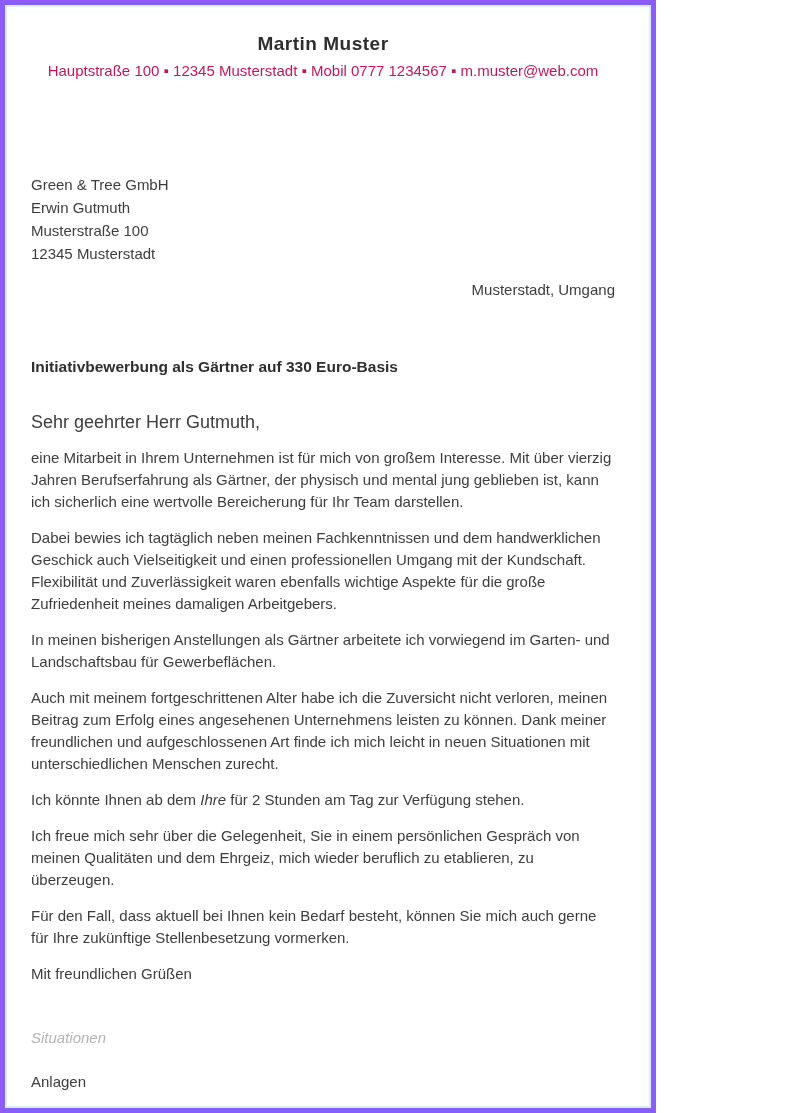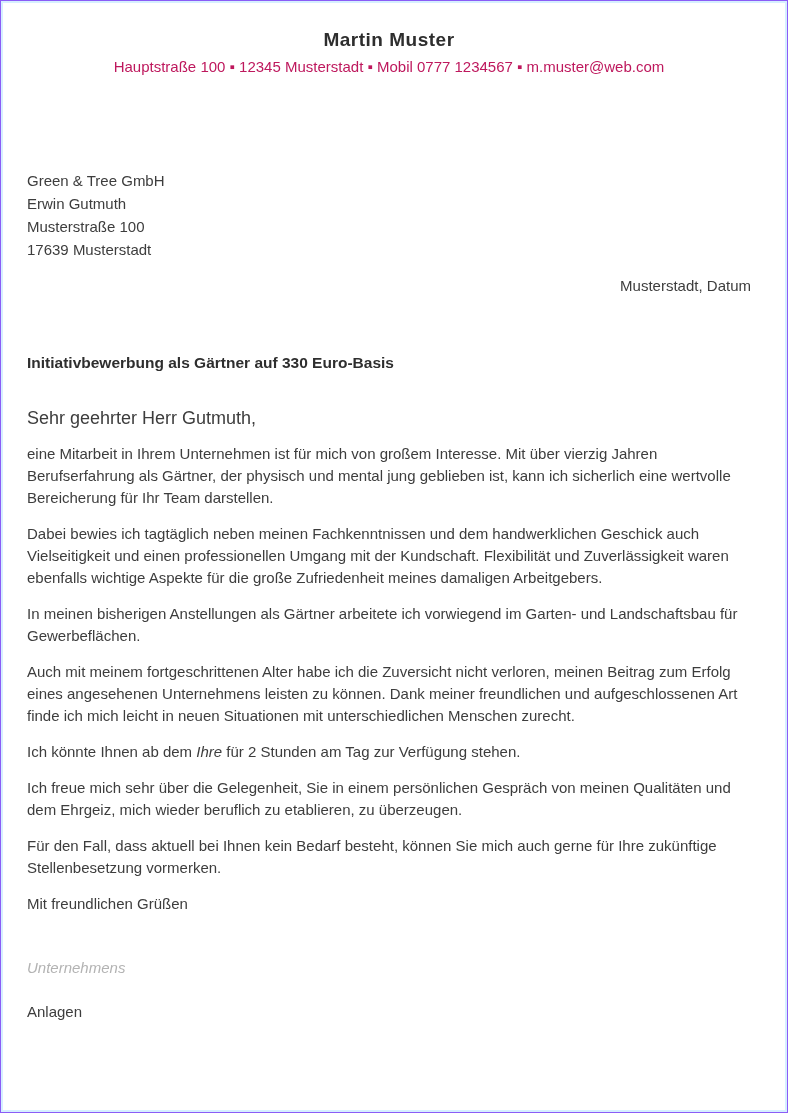--- a/index.html
+++ b/index.html
@@ -2,24 +2,24 @@
 <html lang="de"><head>
 <meta charset="utf-8">
 <style>
   html, body {
     margin: 0;
     padding: 0;
     background: #ffffff;
   }
   .page {
     position: relative;
-    width: 788px;
+    width: 656px;
     height: 1113px;
     box-sizing: border-box;
-    border: 1px solid #8b5cf6;
+    border: 5px solid #8b5cf6;
     box-shadow: inset 0 0 0 2px #d6efff;
     background: #ffffff;
     font-family: "Liberation Sans", "DejaVu Sans", sans-serif;
     color: #3d3d3d;
     overflow: hidden;
   }
   .content {
     box-sizing: border-box;
     width: 100%;
     height: 100%;
@@ -96,39 +96,39 @@
 
     <div class="letter-head">
       <div class="sender-name">Martin Muster</div>
       <div class="sender-contact">Hauptstraße 100 ▪ 12345 Musterstadt ▪ Mobil 0777 1234567 ▪ m.muster@web.com</div>
     </div>
 
     <div class="recipient">
       <div>Green &amp; Tree GmbH</div>
       <div>Erwin Gutmuth</div>
       <div>Musterstraße 100</div>
-      <div>17639 Musterstadt</div>
+      <div>12345 Musterstadt</div>
     </div>
 
-    <div class="date-line">Musterstadt, Datum</div>
+    <div class="date-line">Musterstadt, Umgang</div>
 
     <div class="subject">Initiativbewerbung als Gärtner auf 330 Euro-Basis</div>
 
     <div class="salutation">Sehr geehrter Herr Gutmuth,</div>
 
     <div class="body-text">
       <p>eine Mitarbeit in Ihrem Unternehmen ist für mich von großem Interesse. Mit über vierzig Jahren Berufserfahrung als Gärtner, der physisch und mental jung geblieben ist, kann ich sicherlich eine wertvolle Bereicherung für Ihr Team darstellen.</p>
       <p>Dabei bewies ich tagtäglich neben meinen Fachkenntnissen und dem handwerklichen Geschick auch Vielseitigkeit und einen professionellen Umgang mit der Kundschaft. Flexibilität und Zuverlässigkeit waren ebenfalls wichtige Aspekte für die große Zufriedenheit meines damaligen Arbeitgebers.</p>
       <p>In meinen bisherigen Anstellungen als Gärtner arbeitete ich vorwiegend im Garten- und Landschaftsbau für Gewerbeflächen.</p>
       <p>Auch mit meinem fortgeschrittenen Alter habe ich die Zuversicht nicht verloren, meinen Beitrag zum Erfolg eines angesehenen Unternehmens leisten zu können. Dank meiner freundlichen und aufgeschlossenen Art finde ich mich leicht in neuen Situationen mit unterschiedlichen Menschen zurecht.</p>
       <p><span>Ich könnte Ihnen ab dem </span><span class="date-placeholder">Ihre</span><span> für 2 Stunden am Tag zur Verfügung stehen.</span></p>
       <p>Ich freue mich sehr über die Gelegenheit, Sie in einem persönlichen Gespräch von meinen Qualitäten und dem Ehrgeiz, mich wieder beruflich zu etablieren, zu überzeugen.</p>
       <p>Für den Fall, dass aktuell bei Ihnen kein Bedarf besteht, können Sie mich auch gerne für Ihre zukünftige Stellenbesetzung vormerken.</p>
     </div>
 
     <div class="closing">Mit freundlichen Grüßen</div>
 
-    <div class="signature">Unternehmens</div>
+    <div class="signature">Situationen</div>
 
     <div class="enclosures">Anlagen</div>
 
   </div>
 </div>
 
 </body></html>

